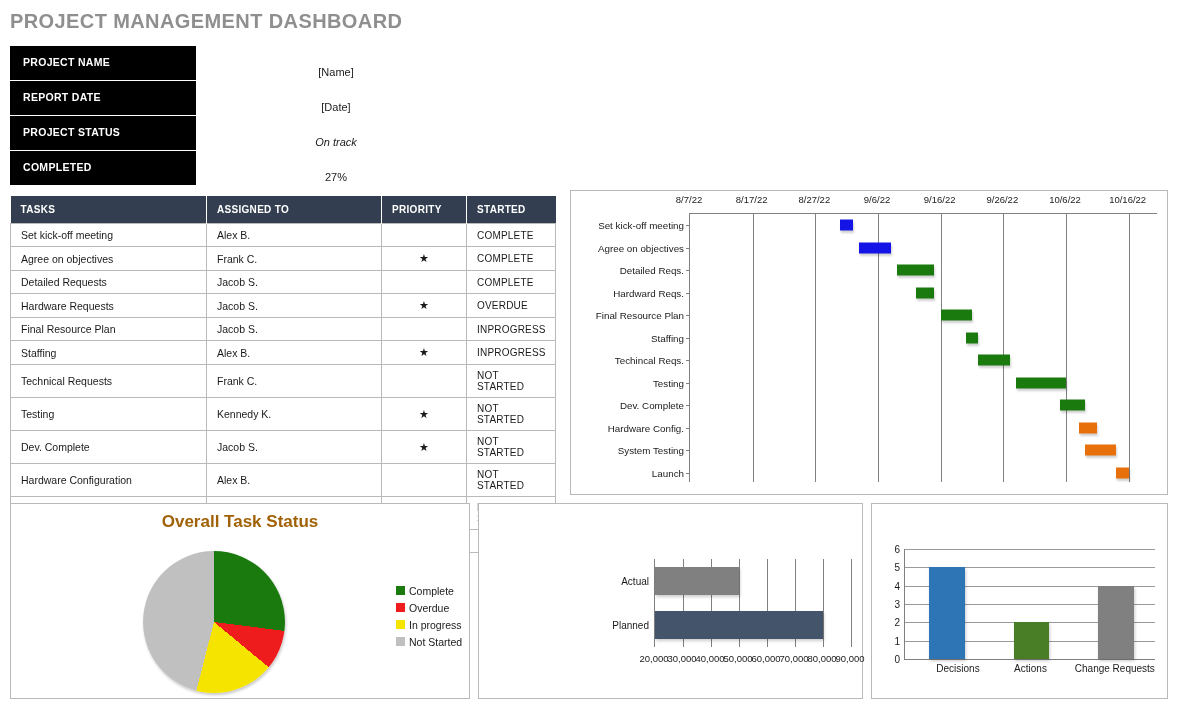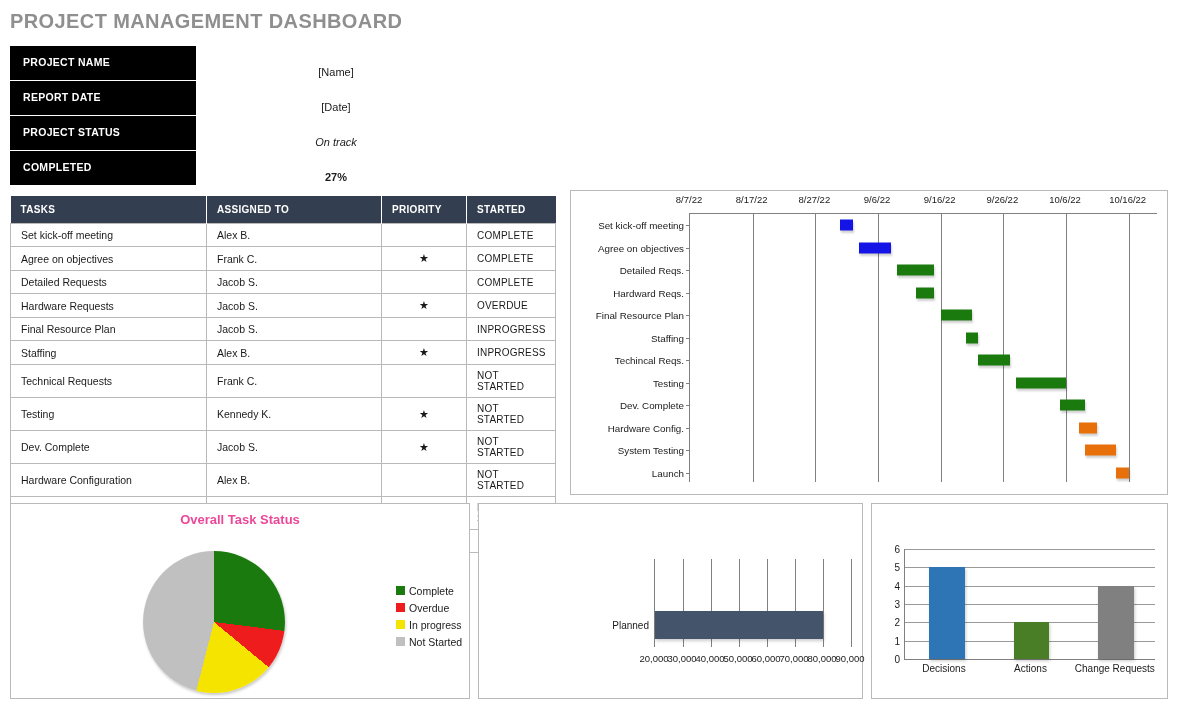--- a/index.html
+++ b/index.html
@@ -55,21 +55,21 @@
   .gline{position:absolute;top:0;bottom:0;width:1px;background:#808080;}
   .grow{position:absolute;left:0;right:0;}
   .glabel{position:absolute;right:calc(100% + 6px);top:50%;transform:translateY(-50%);
     font-size:9.8px;color:#1a1a1a;white-space:nowrap;}
   .gtickmark{position:absolute;left:-4px;top:50%;width:4px;height:1px;background:#808080;}
   .gbar{position:absolute;top:50%;transform:translateY(-50%);height:11px;
     box-shadow:1px 2px 2px rgba(0,0,0,.18);}
   
   .panel{position:absolute;border:1px solid #b9b9b9;background:#ffffff;box-sizing:border-box;}
   .panel-title{position:absolute;left:0;right:0;top:8px;text-align:center;
-    font-size:13px;font-weight:bold;color:#ec4899;}
+    font-size:17px;font-weight:bold;color:#a16207;}
   #panel-pie{left:10px;top:503px;width:460px;height:196px;}
   #panel-budget{left:478px;top:503px;width:385px;height:196px;}
   #panel-pending{left:871px;top:503px;width:297px;height:196px;}
   
   #pie{position:absolute;left:132px;top:47px;width:142px;height:142px;border-radius:50%;
     box-shadow:1px 2px 3px rgba(0,0,0,.22);}
   #pie-legend{position:absolute;left:385px;top:78px;}
   .leg-item{display:flex;align-items:center;height:17px;}
   .leg-swatch{width:9px;height:9px;margin-right:4px;}
   .leg-text{font-size:10.5px;color:#1a1a1a;}
@@ -110,21 +110,21 @@
       <div class="sum-label">REPORT DATE</div>
     </div>
     <div class="sum-val" style="top: 55px;">[Date]</div>
     <div class="sum-row" style="top: 70px;">
       <div class="sum-label">PROJECT STATUS</div>
     </div>
     <div class="sum-val" style="top: 90px; font-style: italic;">On track</div>
     <div class="sum-row" style="top: 105px;">
       <div class="sum-label">COMPLETED</div>
     </div>
-    <div class="sum-val" style="top: 125px; font-weight: bold;">27%</div>
+    <div class="sum-val" style="top: 125px;">27%</div>
   </div>
 
 <table id="task-table">
   <colgroup>
     <col style="width:196px">
       <col style="width:175px">
       <col style="width:85px">
       <col style="width:89px">
   </colgroup>
   <thead>
@@ -318,20 +318,24 @@
 
 <div class="panel" id="panel-budget">
   <div id="budget-plot">
       <div class="bline" style="left: 28px;"></div>
       <div class="bline" style="left: 56px;"></div>
       <div class="bline" style="left: 84px;"></div>
       <div class="bline" style="left: 112px;"></div>
       <div class="bline" style="left: 140px;"></div>
       <div class="bline" style="left: 168px;"></div>
       <div class="bline" style="left: 196px;"></div>
+      <div class="brow" style="top: 0%;">
+        <div class="blabel">Actual</div>
+        <div class="bbar" style="width: 84px; background: rgb(128, 128, 128);"></div>
+      </div>
       <div class="brow" style="top: 50%;">
         <div class="blabel">Planned</div>
         <div class="bbar" style="width: 168px; background: rgb(68, 84, 106);"></div>
       </div>
     </div>
   <div id="budget-ticks">
       <div class="btick" style="left: 0px;">20,000</div>
       <div class="btick" style="left: 28px;">30,000</div>
       <div class="btick" style="left: 56px;">40,000</div>
       <div class="btick" style="left: 84px;">50,000</div>
@@ -355,17 +359,17 @@
       <div class="pytick" style="top: 36.6667px;">4</div>
       <div class="pgrid" style="top: 18.3333px;"></div>
       <div class="pytick" style="top: 18.3333px;">5</div>
       <div class="pgrid" style="top: 0px;"></div>
       <div class="pytick" style="top: 0px;">6</div>
       <div class="pbar" style="left: 24.4567px; width: 35.42px; height: 91.6667px; background: rgb(46, 117, 182);"></div>
       <div class="pbar" style="left: 108.79px; width: 35.42px; height: 36.6667px; background: rgb(74, 126, 38);"></div>
       <div class="pbar" style="left: 193.123px; width: 35.42px; height: 73.3333px; background: rgb(128, 128, 128);"></div>
     </div>
   <div id="pending-xticks">
-      <div class="pxtick" style="left: 40px; width: 84.3333px; margin-left: -42.1667px; transform: none;">Decisions</div>
+      <div class="pxtick" style="left: 54px; width: 84.3333px; margin-left: -42.1667px; transform: none;">Decisions</div>
       <div class="pxtick" style="left: 126.5px; width: 84.3333px; margin-left: -42.1667px; transform: none;">Actions</div>
       <div class="pxtick" style="left: 210.833px; width: 84.3333px; margin-left: -42.1667px; transform: none;">Change Requests</div>
     </div>
 </div>
 
 </body></html>

